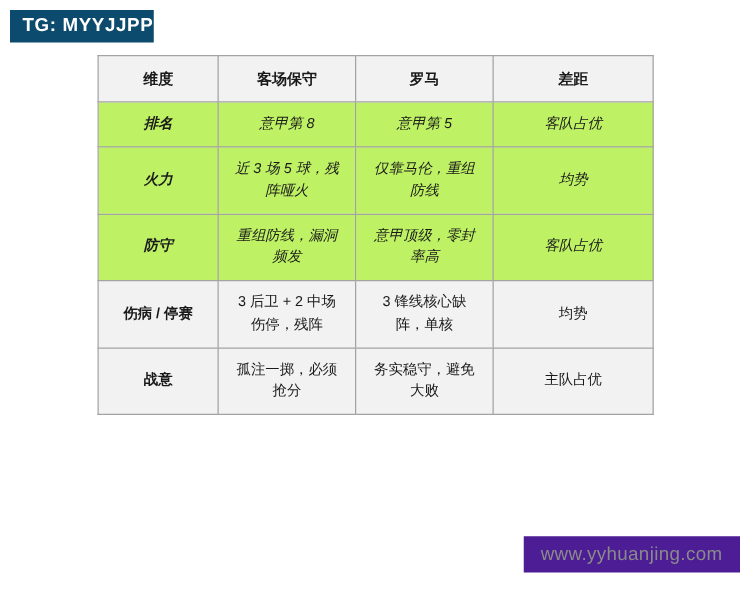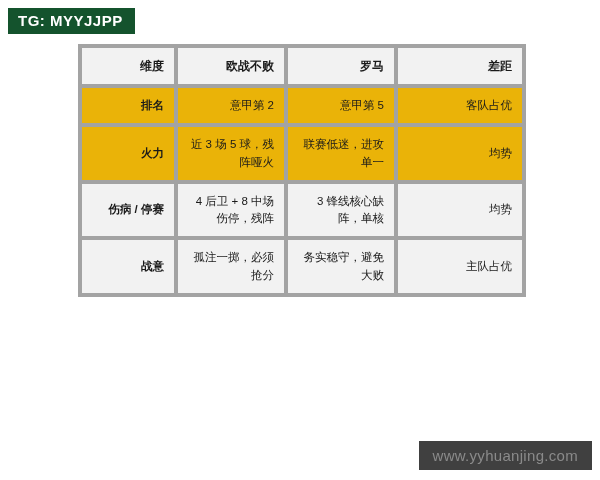--- a/index.html
+++ b/index.html
@@ -11,74 +11,75 @@
     height: 480px;
     background: #ffffff;
     font-family: "Liberation Sans", sans-serif;
     position: relative;
     overflow: hidden;
   }
   .tg-badge {
     position: absolute;
     top: 8px;
     left: 8px;
-    background: #14532d;
+    background: #0c4a6e;
     color: #ffffff;
     font-size: 15px;
     font-weight: bold;
-    padding: 5px 12px 6px 10px;
+    padding: 5px 0 6px 10px;
     letter-spacing: 0.5px;
     line-height: 1;
   }
   .table-wrap {
     position: absolute;
     top: 44px;
     left: 78px;
     width: 444px;
   }
   table.cmp {
     border-collapse: collapse;
     width: 100%;
     table-layout: fixed;
   }
   table.cmp td, table.cmp th {
     vertical-align: middle;
     padding: 9px 10px 9px 10px;
     font-size: 11.5px;
     line-height: 1.5;
     color: #1a1a1a;
-    border: 4px solid #a3a3a3;
-    text-align: right;
+    border: 1px solid #a3a3a3;
+    text-align: center;
   }
   table.cmp th {
     font-weight: bold;
     font-size: 12px;
   }
   col.c0 { width: 96px; }
   col.c1 { width: 110px; }
   col.c2 { width: 110px; }
   col.c3 { width: 128px; }
   .row-head th {
     background: #f2f2f2;
     border-top: 1px solid #e2e2e2;
   }
   tr.shade td {
     background: #f2f2f2;
   }
   tr.plain td {
-    background: #eab308;
+    background: #bef264;
+    font-style: italic;
   }
   td.dim {
     font-weight: bold;
   }
   .watermark {
     position: absolute;
     right: 8px;
-    bottom: 10px;
-    background: #404040;
+    bottom: 22px;
+    background: #4c1d95;
     color: #8a8a8a;
     font-size: 15px;
     padding: 7px 14px;
     line-height: 1;
     letter-spacing: 0.3px;
   }
 </style>
 </head>
 <body>
 
@@ -88,41 +89,47 @@
   <table class="cmp">
     <colgroup>
       <col class="c0">
         <col class="c1">
         <col class="c2">
         <col class="c3">
     </colgroup>
     <thead>
       <tr class="row-head">
         <th>维度</th>
-        <th>欧战不败</th>
+        <th>客场保守</th>
         <th>罗马</th>
         <th>差距</th>
       </tr>
     </thead>
     <tbody>
       <tr class="plain">
         <td class="dim">排名</td>
-        <td>意甲第 2</td>
+        <td>意甲第 8</td>
         <td>意甲第 5</td>
         <td>客队占优</td>
       </tr>
       <tr class="plain">
         <td class="dim">火力</td>
         <td>近 3 场 5 球，残阵哑火</td>
-        <td>联赛低迷，进攻单一</td>
+        <td>仅靠马伦，重组防线</td>
         <td>均势</td>
+      </tr>
+      <tr class="plain">
+        <td class="dim">防守</td>
+        <td>重组防线，漏洞频发</td>
+        <td>意甲顶级，零封率高</td>
+        <td>客队占优</td>
       </tr>
       <tr class="shade">
         <td class="dim">伤病 / 停赛</td>
-        <td>4 后卫 + 8 中场伤停，残阵</td>
+        <td>3 后卫 + 2 中场伤停，残阵</td>
         <td>3 锋线核心缺阵，单核</td>
         <td>均势</td>
       </tr>
       <tr class="shade">
         <td class="dim">战意</td>
         <td>孤注一掷，必须抢分</td>
         <td>务实稳守，避免大败</td>
         <td>主队占优</td>
       </tr>
     </tbody>

